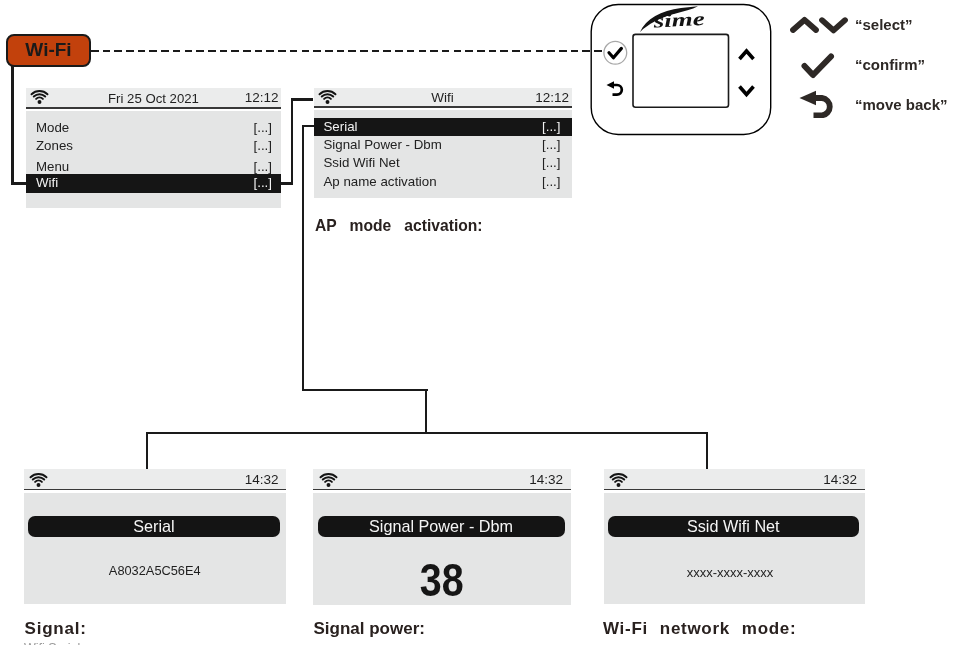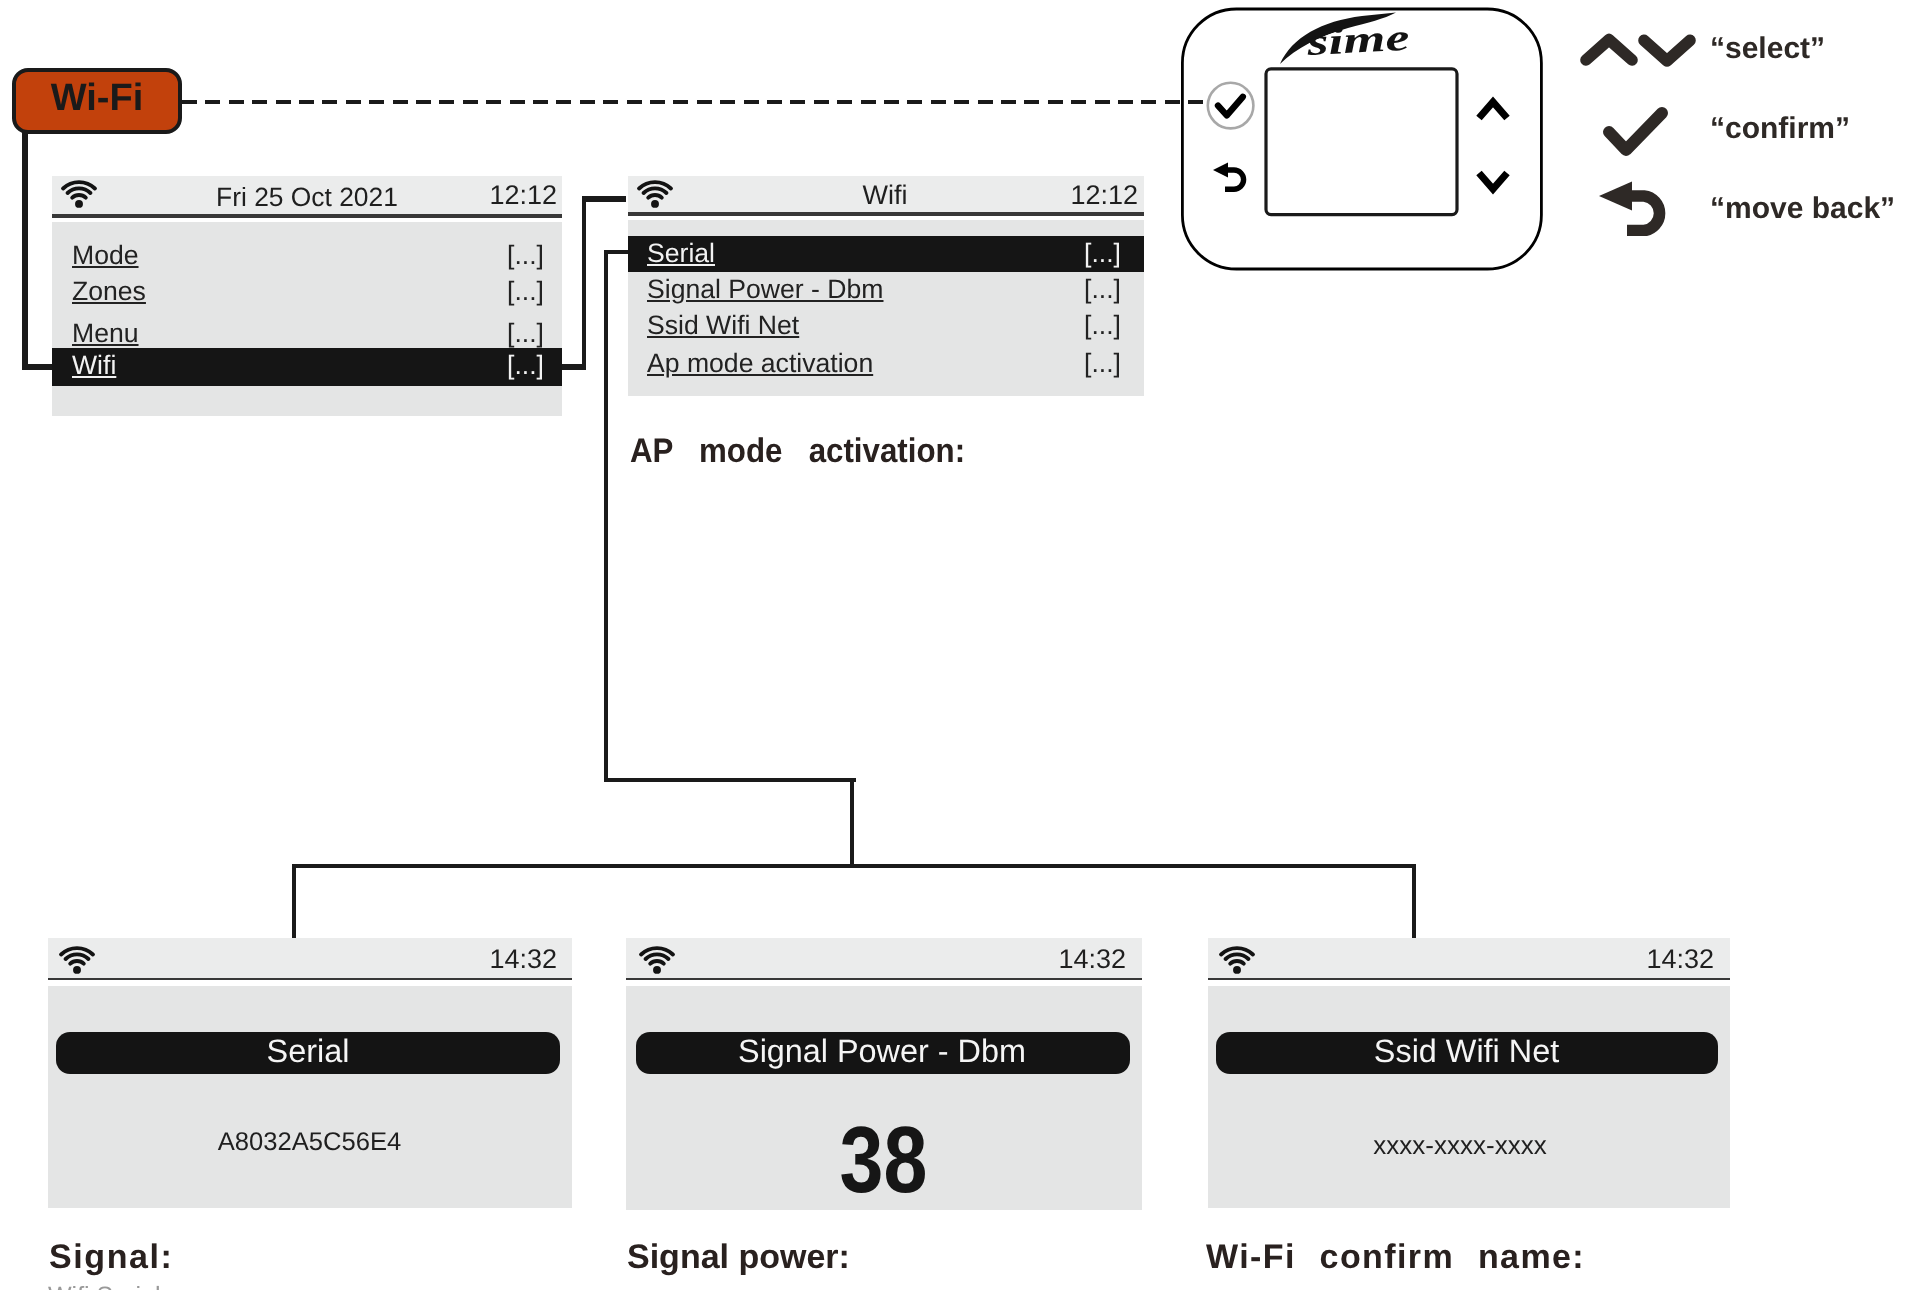--- a/index.html
+++ b/index.html
@@ -7,21 +7,21 @@
        font-family:"Liberation Sans", sans-serif;}
   #canvas{position:relative;width:957px;height:653px;}
   .abs{position:absolute;}
   .line{position:absolute;background:#1a1a1a;}
   .screen{position:absolute;background:#e4e5e5;}
   .hstrip{position:absolute;left:0;right:0;top:0;background:#ebecec;}
   .hdr-rule{position:absolute;left:0;right:0;height:1.7px;background:#383838;}
   .hdr-gap{position:absolute;left:0;right:0;height:2.3px;background:#fff;}
   .scr-txt{color:#1f1f1f;}
   .row{position:absolute;left:0;right:0;height:18.5px;font-size:13.3px;line-height:18.5px;color:#222;}
-  .row .lbl{position:absolute;left:10px;top:0;text-decoration:underline;}
+  .row .lbl{position:absolute;left:10px;top:0;}
   .row .dots{position:absolute;right:9px;top:0;}
   .hl{background:#151515;color:#f2f2f2;}
   .cap{position:absolute;font-weight:bold;font-size:17px;color:#29211f;white-space:nowrap;transform-origin:left top;}
   .pill{position:absolute;left:4.5px;right:6px;height:21.2px;border-radius:7px;background:#141414;
         color:#f5f5f5;font-size:16.2px;line-height:21px;text-align:center;}
   .legtxt{position:absolute;font-weight:bold;font-size:15px;color:#2e2926;white-space:nowrap;}
 </style>
 </head>
 <body>
 <div id="canvas">
@@ -98,21 +98,21 @@
         <span class="lbl">Signal Power - Dbm</span>
         <span class="dots" style="right:11px">[...]</span>
       </div>
 
   <div class="row" style="top:66.8px;height:18.4px;">
         <span class="lbl">Ssid Wifi Net</span>
         <span class="dots" style="right:11px">[...]</span>
       </div>
 
   <div class="row" style="top:85.2px;height:18.4px;">
-        <span class="lbl">Ap mode activation</span>
+        <span class="lbl">Ap name activation</span>
         <span class="dots" style="right:11px">[...]</span>
       </div>
 </div>
 
 <div class="cap" style="left:315px;top:215.9px;word-spacing:9.5px;transform:scaleX(0.92);">AP mode activation:</div>
 
 <div class="line" style="left:301.5px;top:125.1px;width:12px;height:2.2px;"></div>
 
 <div class="line" style="left:301.5px;top:125.1px;width:2.2px;height:265.9px;"></div>
 
@@ -174,21 +174,21 @@
 
   <div class="pill" style="top:47.5px;">Ssid Wifi Net</div>
 
   <div class="abs scr-txt" style="left:0;right:8px;top:96.5px;text-align:center;font-size:13px;">xxxx-xxxx-xxxx</div>
 </div>
 
 <div class="cap" style="left:24.5px;top:618.6px;letter-spacing:0.8px;">Signal:</div>
 
 <div class="cap" style="left:313.5px;top:618.6px;">Signal power:</div>
 
-<div class="cap" style="left:603px;top:618.6px;letter-spacing:0.7px;word-spacing:6.5px;">Wi-Fi confirm name:</div>
+<div class="cap" style="left:603px;top:618.6px;letter-spacing:0.7px;word-spacing:6.5px;">Wi-Fi network mode:</div>
 
 <div class="abs" style="left:24px;top:641.3px;height:4px;overflow:hidden;font-size:12.5px;color:#999;">Wifi Serial</div>
 
 <svg class="abs" style="left:588px;top:2px;" width="188" height="136" viewBox="0 0 188 136">
 
   <rect x="3.2" y="2.5" width="179.5" height="130" rx="27" fill="#fff" stroke="#000" stroke-width="1.4"></rect>
 
   <path d="M52,30 C58,16.5 73,8.5 93,6 L110,4.2 C104,7.5 96,9.2 86,12 C72,16 60,22 52,30 Z" fill="#131313"></path>
   <path d="M64,21.5 C72,16 83,12.5 94,11 L88,14 C80,14.5 71,17.5 64,21.5 Z" fill="#fff"></path>
 

